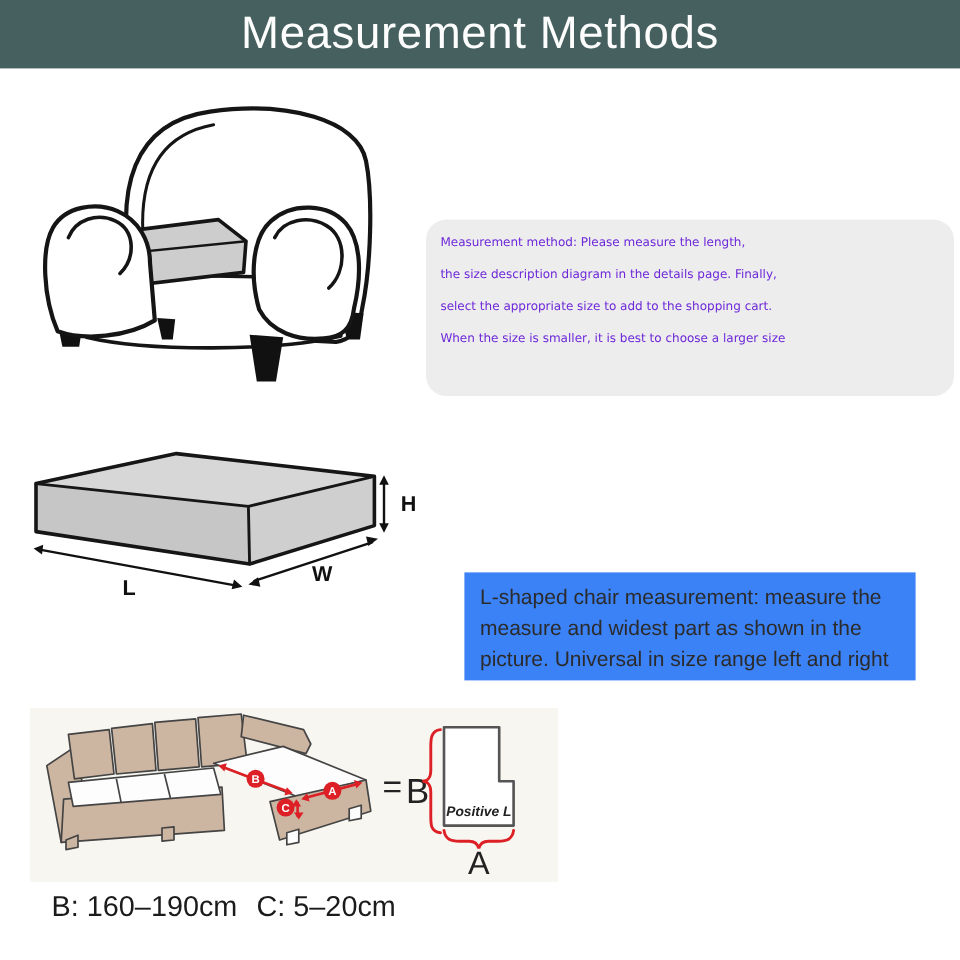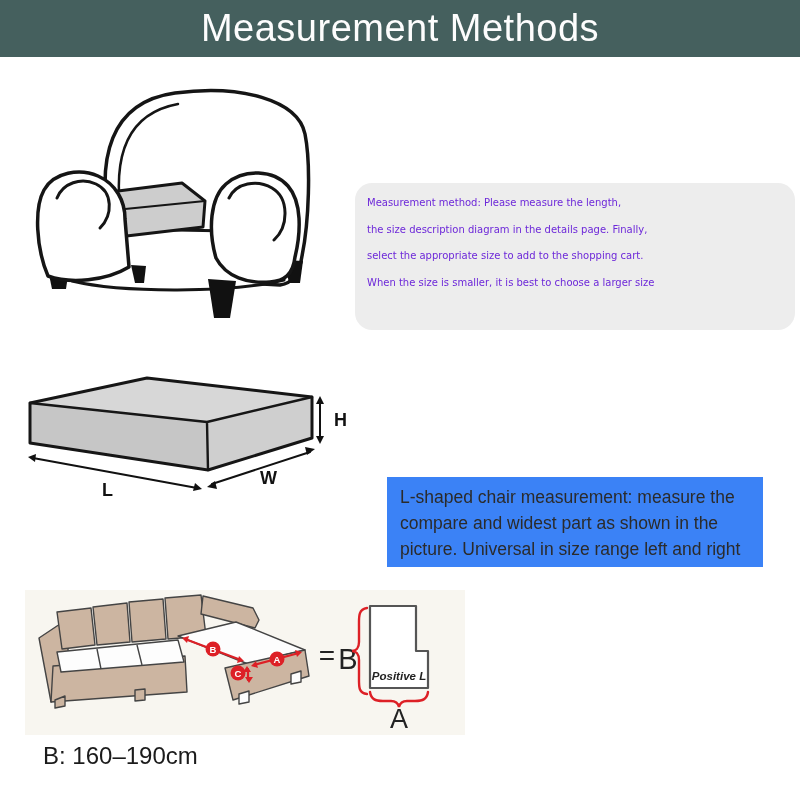--- a/index.html
+++ b/index.html
@@ -102,21 +102,21 @@
         <path d="M190,127 L181,129 L183,121 Z" stroke="none"></path>
       </g>
     </g>
     <text x="322" y="64" font-size="18" font-weight="bold" fill="#111">H</text>
     <text x="248" y="122" font-size="18" font-weight="bold" fill="#111">W</text>
     <text x="90" y="134" font-size="18" font-weight="bold" fill="#111">L</text>
   </svg>
 
   <div class="note2">
     <div>L-shaped chair measurement: measure the</div>
-    <div>compare and widest part as shown in the</div>
+    <div>measure and widest part as shown in the</div>
     <div>picture. Universal in size range left and right</div>
   </div>
 
   <div class="lshape-heading">L-shaped</div>
 
   <div class="sofa-panel">
     <svg width="440" height="145" viewBox="0 0 440 145">
       <g stroke="#444" stroke-width="1.4" stroke-linejoin="round">
 
         <path d="M14,48 L38,32 L50,98 L26,112 Z" fill="#ccb5a1"></path>
@@ -169,15 +169,16 @@
       <path d="M345,16 L391,16 L391,61 L403,61 L403,98 L345,98 Z" fill="#ffffff" stroke="#555" stroke-width="2.2" stroke-linejoin="round"></path>
       <text x="374" y="90" font-size="11.5" font-weight="bold" font-style="italic" fill="#222" text-anchor="middle">Positive L</text>
 
       <path d="M345,102 C346,109 350,111 358,111 L366,111 C371,111 373,113 374,117 C375,113 377,111 382,111 L390,111 C398,111 402,109 403,102" fill="none" stroke="#dd2026" stroke-width="2.4" stroke-linecap="round"></path>
       <text x="374" y="138" font-size="27" fill="#222" text-anchor="middle">A</text>
     </svg>
   </div>
 
   <div class="sizes">
     <span>B: 160–190cm</span>
+    <span>C: 5–20cm</span>
   </div>
 
 </div>
 
 </body></html>

